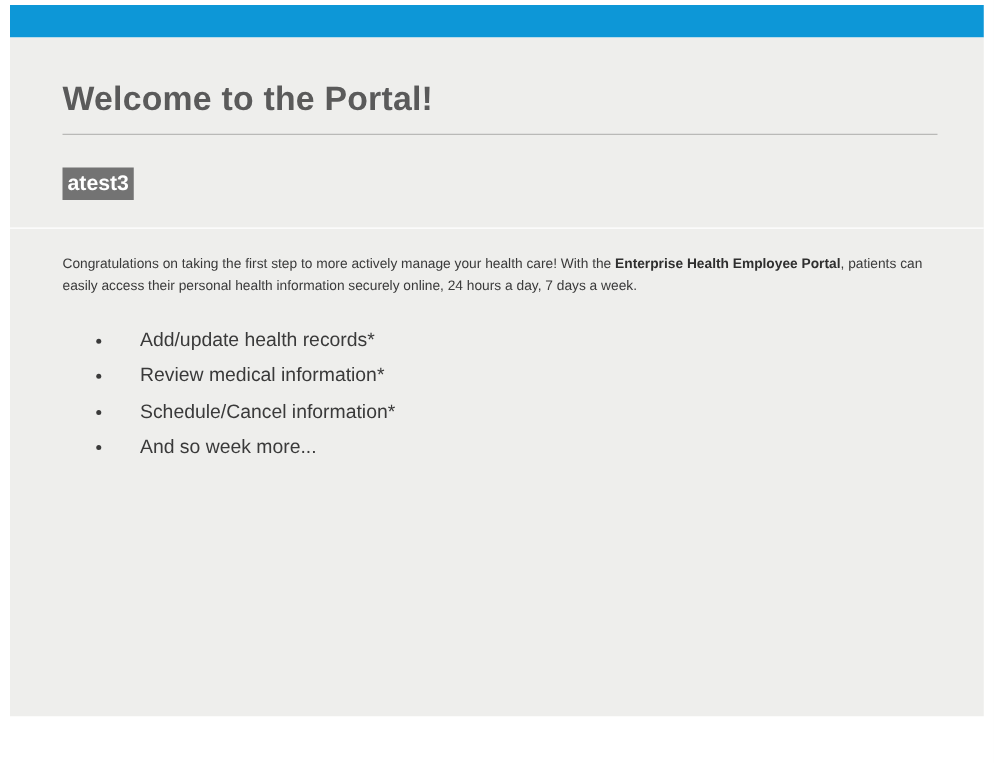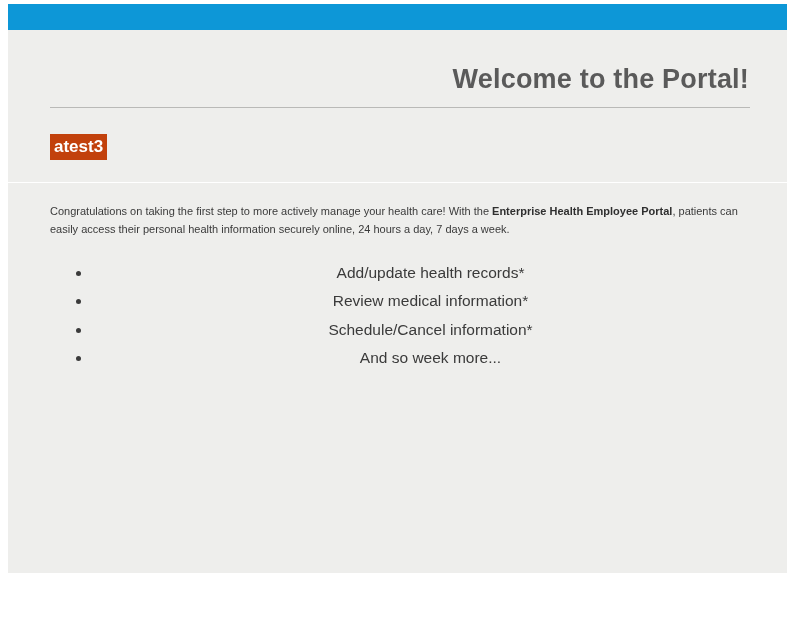--- a/index.html
+++ b/index.html
@@ -38,41 +38,40 @@
   }
   .inner {
     padding: 34px 38px 0 42px;
   }
   .welcome-title {
     font-size: 27px;
     font-weight: bold;
     color: #5a5a5a;
     margin: 0 0 12px 0;
     letter-spacing: 0.2px;
-    text-align: right;
   }
   .title-rule {
     height: 1px;
     background: #b9b9b7;
     margin: 0 0 24px 0;
     width: 700px;
   }
   .intro-text {
     font-size: 16.5px;
     line-height: 1.62;
     color: #3a3a3a;
     margin: 0;
     width: 690px;
   }
   .username-block {
     margin: 26px 0 22px 0;
   }
   .username-highlight {
     display: inline-block;
-    background: #c2410c;
+    background: #737373;
     color: #ffffff;
     font-size: 17px;
     font-weight: bold;
     padding: 2px 4px 3px 4px;
     line-height: 1.25;
   }
   .divider {
     height: 1px;
     background: #ffffff;
     width: 779px;
@@ -93,21 +92,20 @@
   .quick-lead {
     font-size: 15.5px;
     line-height: 1.6;
     color: #3a3a3a;
     margin: 0 0 12px 0;
   }
   ul.feature-list {
     margin: 0;
     padding-left: 42px;
     list-style: disc;
-    text-align: center;
   }
   ul.feature-list li {
     font-size: 15.5px;
     line-height: 1.68;
     color: #3a3a3a;
     padding-left: 20px;
     margin-bottom: 2px;
   }
   .footnote {
     position: absolute;

